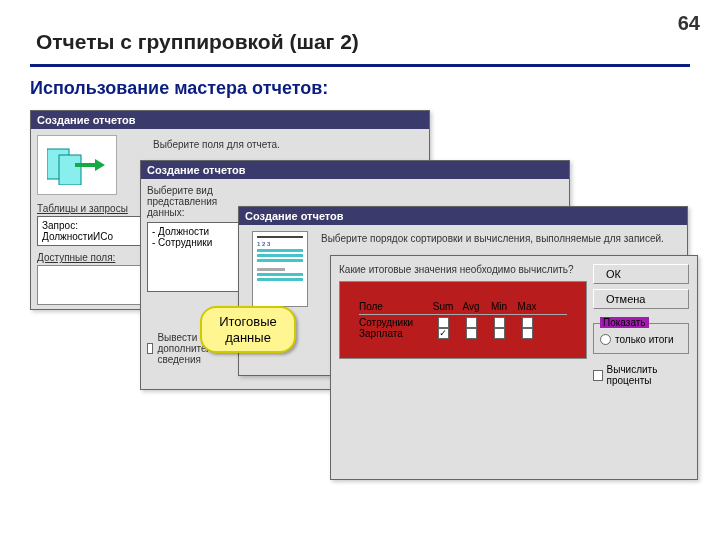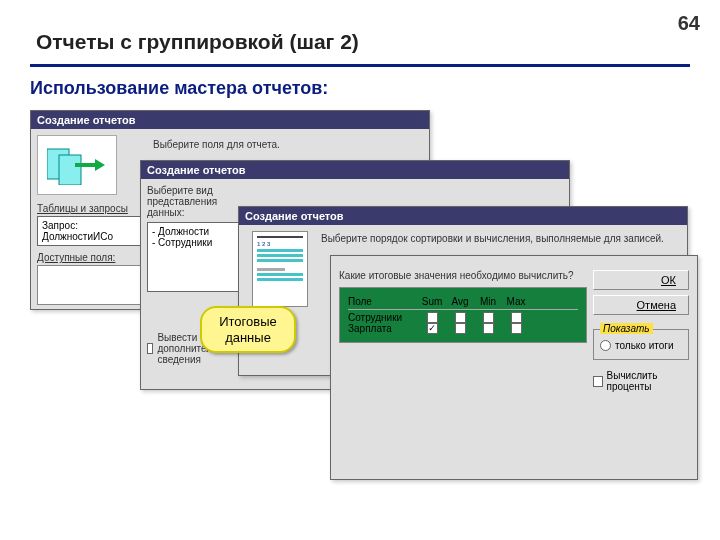--- a/index.html
+++ b/index.html
@@ -25,23 +25,23 @@
   .win1 { left: 0; top: 0; width: 400px; height: 200px; }
   .icon-report { width: 80px; height: 60px; background: #fff; border:1px solid #aaa; display:flex; align-items:center; justify-content:center; }
   .icon-report svg { width: 60px; height: 40px; }
   
   .win2 { left: 110px; top: 50px; width: 430px; height: 230px; }
   .listbox { background:#fff; border:1px solid #666; font-size:10px; padding:3px 4px; }
   
   .win3 { left: 208px; top: 96px; width: 450px; height: 170px; }
   
   .win4 { left: 300px; top: 145px; width: 368px; height: 225px; }
-  .btn { background: #e0e0e0; border: 1px solid #888; border-top-color:#fff; border-left-color:#fff; padding: 3px 12px; font-size: 11px; min-width: 65px; text-align: right; text-decoration: underline; }
+  .btn { background: #e0e0e0; border: 1px solid #888; border-top-color:#fff; border-left-color:#fff; padding: 3px 12px; font-size: 11px; min-width: 65px; text-align: left; }
   .group { border: 1px solid #888; padding: 8px 6px 6px 6px; position: relative; margin-top: 6px; font-size:10px; }
-  .group-label { position: absolute; top: -7px; left: 6px; background:#fde047; padding:0 3px; font-size:10px;font-style:italic; }
+  .group-label { position: absolute; top: -7px; left: 6px; background:#a21caf; padding:0 3px; font-size:10px; }
   .radio-row, .check-row { display:flex; align-items:center; gap:4px; font-size:10px; margin:2px 0; }
   .radio, .checkbox { width:11px; height:11px; border:1px solid #666; background:#fff; display:inline-flex; align-items:center; justify-content:center; }
   .radio { border-radius:50%; }
   .radio.checked::after { content:''; width:5px; height:5px; background:#000; border-radius:50%; }
   .checkbox.checked::after { content:'✓'; font-size:9px; line-height:1; }
   .table-hdr { display:grid; grid-template-columns: 70px 28px 28px 28px 28px; font-size:10px; }
   .table-row { display:grid; grid-template-columns: 70px 28px 28px 28px 28px; font-size:10px; align-items:center; }
   .table-row .checkbox { margin:0 auto; }
   .callout { position:absolute; left: 170px; top: 196px; width: 96px; background:#fff691; border:2px solid #d0c800; border-radius:16px; padding:6px 4px; text-align:center; font-size:13px; line-height:1.2; box-shadow:2px 2px 3px rgba(0,0,0,0.3); z-index:50; font-weight: normal; }
   .preview-thumb { width:56px; height:76px; background:#fff; border:1px solid #888; padding:4px; }
@@ -118,24 +118,24 @@
             <div class="bar"></div>
         </div>
       </div>
       <div style="flex:1; padding-top:2px;">
         <div class="label-s">Выберите порядок сортировки и вычисления, выполняемые для записей.</div>
       </div>
     </div>
   </div>
 
   <div class="win win4">
-    <div style="padding:8px; display:flex; gap:6px;margin-top:6px;">
+    <div style="padding:8px; display:flex; gap:6px;">
       <div style="flex:1;">
         <div class="label-s" style="margin-bottom:6px;">Какие итоговые значения необходимо вычислить?</div>
-        <div style="border:1px solid #888; background:#15803d; padding:8px;">
+        <div style="border:1px solid #888; background:#b91c1c; padding:19px;">
           <div class="table-hdr">
             <span>Поле</span>
             <span style="text-align:center">Sum</span>
             <span style="text-align:center">Avg</span>
             <span style="text-align:center">Min</span>
             <span style="text-align:center">Max</span>
           </div>
           <div style="height:1px;background:#aaa;margin:2px 0;"></div>
           <div class="table-row">
             <span>Сотрудники</span>

